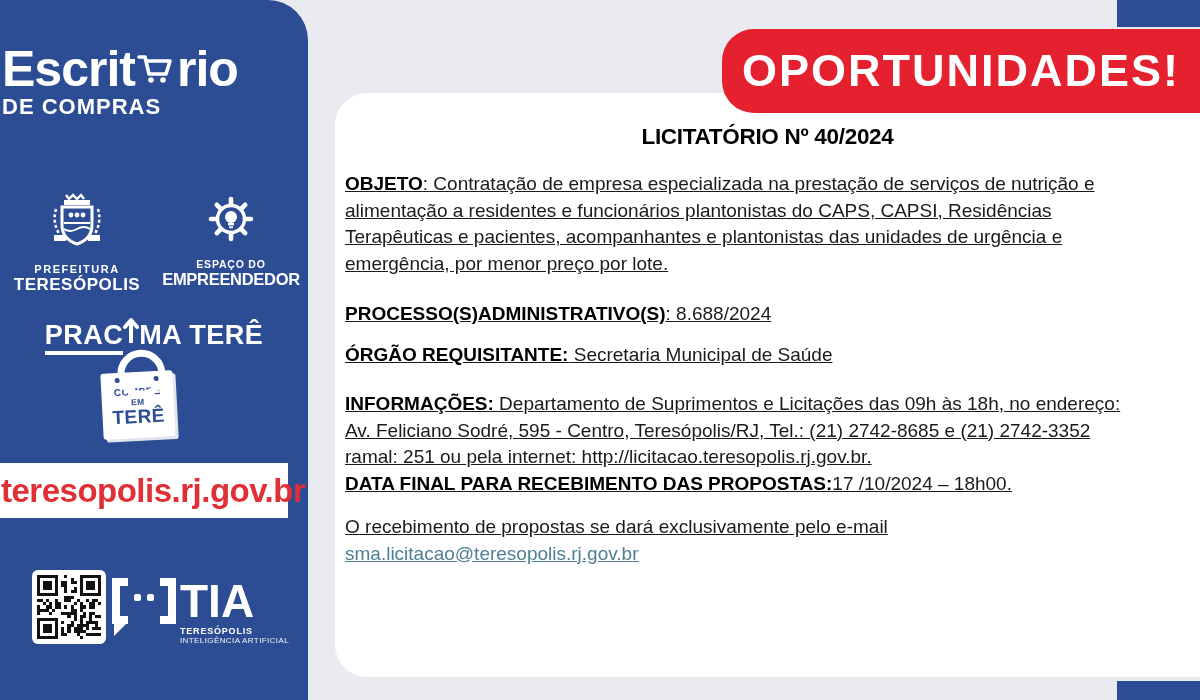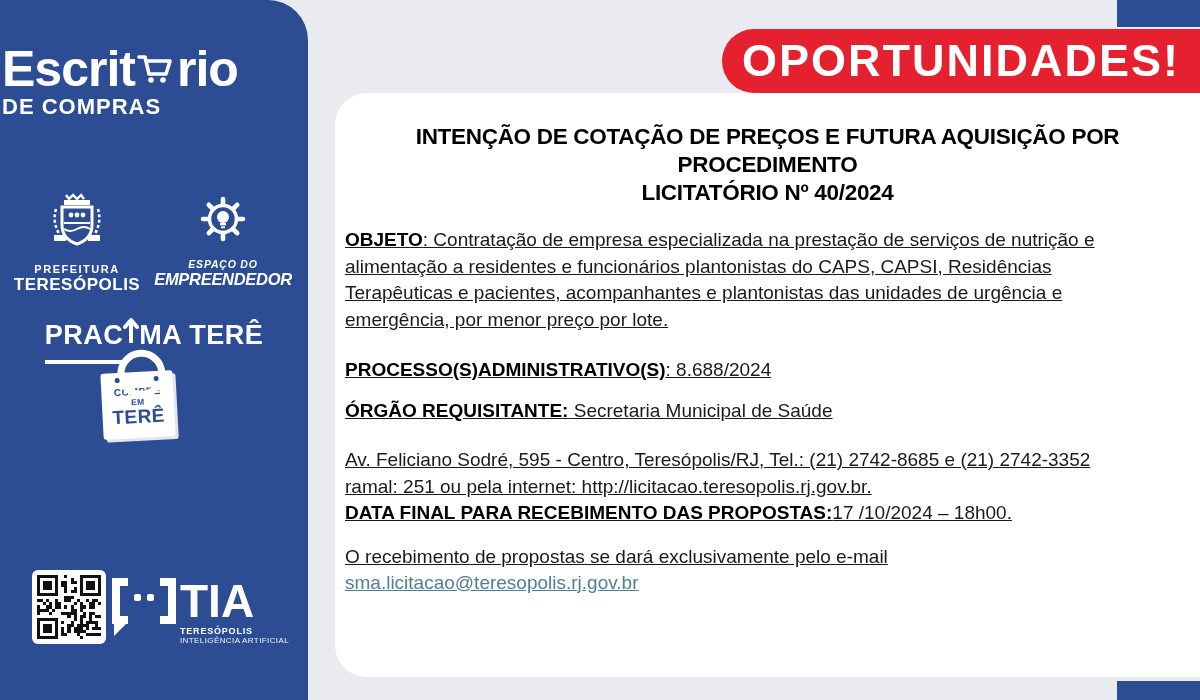--- a/index.html
+++ b/index.html
@@ -10,26 +10,26 @@
   .sidebar{position:absolute;left:0;top:0;width:308px;height:700px;background:#2c4d93;border-top-right-radius:40px;}
   .brand{position:absolute;left:2px;top:44px;color:#fff;line-height:1;}
   .brand-line1{font-size:50px;font-weight:bold;letter-spacing:-1px;display:flex;align-items:center;}
   .brand-line2{font-size:22px;font-weight:bold;letter-spacing:1px;margin-top:2px;}
   .cart-ico{width:40px;height:44px;margin:0 1px;}
 
   .logo-col{position:absolute;color:#fff;text-align:center;}
   .pref{left:12px;top:193px;width:130px;}
   .pref-l1{font-size:11px;font-weight:bold;letter-spacing:1.5px;margin-top:4px;}
   .pref-l2{font-size:17px;font-weight:bold;letter-spacing:0.5px;}
-  .empr{left:148px;top:196px;width:150px;font-style:italic;}
+  .empr{left:156px;top:196px;width:150px;}
   .empr-l1{font-size:10.5px;font-weight:bold;letter-spacing:0.8px;margin-top:8px;}
   .empr-l2{font-size:16.5px;font-weight:bold;letter-spacing:-0.3px;}
 
   .pracima{position:absolute;left:0;top:318px;width:308px;text-align:center;color:#fff;font-size:27px;font-weight:bold;letter-spacing:0.5px;}
-  .pracima .u{border-bottom:4px solid #fff;padding-bottom:10px;margin-top:48px;}
+  .pracima .u{border-bottom:4px solid #fff;padding-bottom:1px;margin-top:48px;}
   .pracima .arrow{display:inline-block;transform:translateY(-1px);font-weight:bold;}
 
   .bag{position:absolute;left:102px;top:372px;width:72px;height:66px;background:#fff;border-radius:3px;transform:rotate(-3deg);text-align:center;color:#2c4d93;box-shadow:3px 3px 0 rgba(255,255,255,0.85);}
   .bag-handle{position:absolute;left:17px;top:-22px;width:34px;height:34px;border:7px solid #fff;border-radius:50%;}
   .bag-dot{position:absolute;top:5px;width:5px;height:5px;border-radius:50%;background:#2c4d93;}
   .bag-dot.l{left:14px;} .bag-dot.r{right:14px;}
   .bag-l1{font-size:10px;font-weight:800;margin-top:14px;letter-spacing:0.5px;}
   .bag-l2{font-size:8.5px;font-weight:800;letter-spacing:0.5px;}
   .bag-l3{font-size:19px;font-weight:800;letter-spacing:0.5px;line-height:1;}
 
@@ -48,21 +48,21 @@
   .tia-eye{position:absolute;top:16px;width:7px;height:7px;border-radius:2px;background:#fff;}
   .tia-eye.l{left:22px;} .tia-eye.r{left:35px;}
   .tia-tail{position:absolute;left:2px;bottom:-12px;width:0;height:0;border-left:14px solid #fff;border-bottom:14px solid transparent;}
   .tia-name{font-size:46px;font-weight:800;letter-spacing:0;line-height:1;}
   .tia-sub{margin-left:68px;margin-top:2px;line-height:1.15;}
   .tia-sub1{font-size:9px;font-weight:bold;letter-spacing:0.8px;}
   .tia-sub2{font-size:8px;letter-spacing:0.4px;opacity:0.95;}
 
   
   .card{position:absolute;left:335px;top:93px;width:865px;height:584px;background:#fff;border-radius:32px 0 0 32px;}
-  .banner{position:absolute;left:722px;top:29px;width:478px;height:64px;background:#e6212f;border-radius:32px 0 0 32px;display:flex;align-items:center;justify-content:center;}
+  .banner{position:absolute;left:722px;top:29px;width:478px;height:84px;background:#e6212f;border-radius:32px 0 0 32px;display:flex;align-items:center;justify-content:center;}
   .banner span{color:#fff;font-size:45px;font-weight:800;letter-spacing:2px;}
   .corner{position:absolute;background:#2c4d93;}
   .corner.tr{left:1117px;top:0;width:83px;height:27px;}
   .corner.br{left:1117px;top:681px;width:83px;height:19px;}
 
   .content{position:absolute;left:0;top:0;width:100%;height:100%;color:#111;}
   .title{margin-top:30px;text-align:center;font-size:22.5px;font-weight:bold;letter-spacing:-0.3px;line-height:28px;color:#000;}
   .body{padding-left:10px;font-size:19px;color:#1a1a1a;}
   .para{margin:0;line-height:26.5px;text-decoration:underline;}
   .para .line{display:block;white-space:nowrap;}
@@ -79,37 +79,37 @@
 <body>
 
 <div class="canvas">
 
   <div class="corner tr"></div>
   <div class="corner br"></div>
 
   <div class="card">
     <div class="content">
       <div class="title">
-        <div>INTENÇÃO DE COTAÇÃO DE PREÇOS E FUTURA AQUISIÇÃO POR PROCEDIMENTO</div>
         <div>LICITATÓRIO Nº 40/2024</div>
       </div>
       <div class="body">
         <p class="para m-objeto">
           <span class="line"><b>OBJETO</b><span>: Contratação de empresa especializada na prestação de serviços de nutrição e</span></span>
           <span class="line">alimentação a residentes e funcionários plantonistas do CAPS, CAPSI, Residências</span>
           <span class="line">Terapêuticas e pacientes, acompanhantes e plantonistas das unidades de urgência e</span>
           <span class="line">emergência, por menor preço por lote.</span>
         </p>
         <p class="para m-processo">
           <span class="line"><b>PROCESSO(S)ADMINISTRATIVO(S)</b><span>: 8.688/2024</span></span>
         </p>
         <p class="para m-orgao">
           <span class="line"><b>ÓRGÃO REQUISITANTE:</b><span> Secretaria Municipal de Saúde</span></span>
         </p>
         <p class="para m-info">
+          <span class="line"><b>INFORMAÇÕES:</b><span> Departamento de Suprimentos e Licitações das 09h às 18h, no endereço:</span></span>
           <span class="line">Av. Feliciano Sodré, 595 - Centro, Teresópolis/RJ, Tel.: (21) 2742-8685 e (21) 2742-3352</span>
           <span class="line">ramal: 251 ou pela internet: http://licitacao.teresopolis.rj.gov.br.</span>
         </p>
         <p class="para m-data">
           <span class="line"><b>DATA FINAL PARA RECEBIMENTO DAS PROPOSTAS:</b><span>17 /10/2024 – 18h00.</span></span>
         </p>
         <p class="para m-email">
           <span class="line">O recebimento de propostas se dará exclusivamente pelo e-mail</span>
           <span class="line"><a href="#" class="email-link">sma.licitacao@teresopolis.rj.gov.br</a></span>
         </p>
@@ -175,20 +175,23 @@
 
     <div class="bag">
       <div class="bag-handle"></div>
       <div class="bag-dot l"></div>
       <div class="bag-dot r"></div>
       <div class="bag-l1">COMPRE</div>
       <div class="bag-l2">EM</div>
       <div class="bag-l3">TERÊ</div>
     </div>
 
+    <div class="urlband">
+      <span>teresopolis.rj.gov.br</span>
+    </div>
 
     <div class="qr">
       <svg viewBox="0 0 21 21" shape-rendering="crispEdges">
           <g id="qrg" fill="#111">
             <rect x="0" y="0" width="7" height="1"></rect>
             <rect x="0" y="6" width="7" height="1"></rect>
             <rect x="0" y="0" width="1" height="7"></rect>
             <rect x="6" y="0" width="1" height="7"></rect>
             <rect x="2" y="2" width="3" height="3"></rect>
             <rect x="14" y="0" width="7" height="1"></rect>

